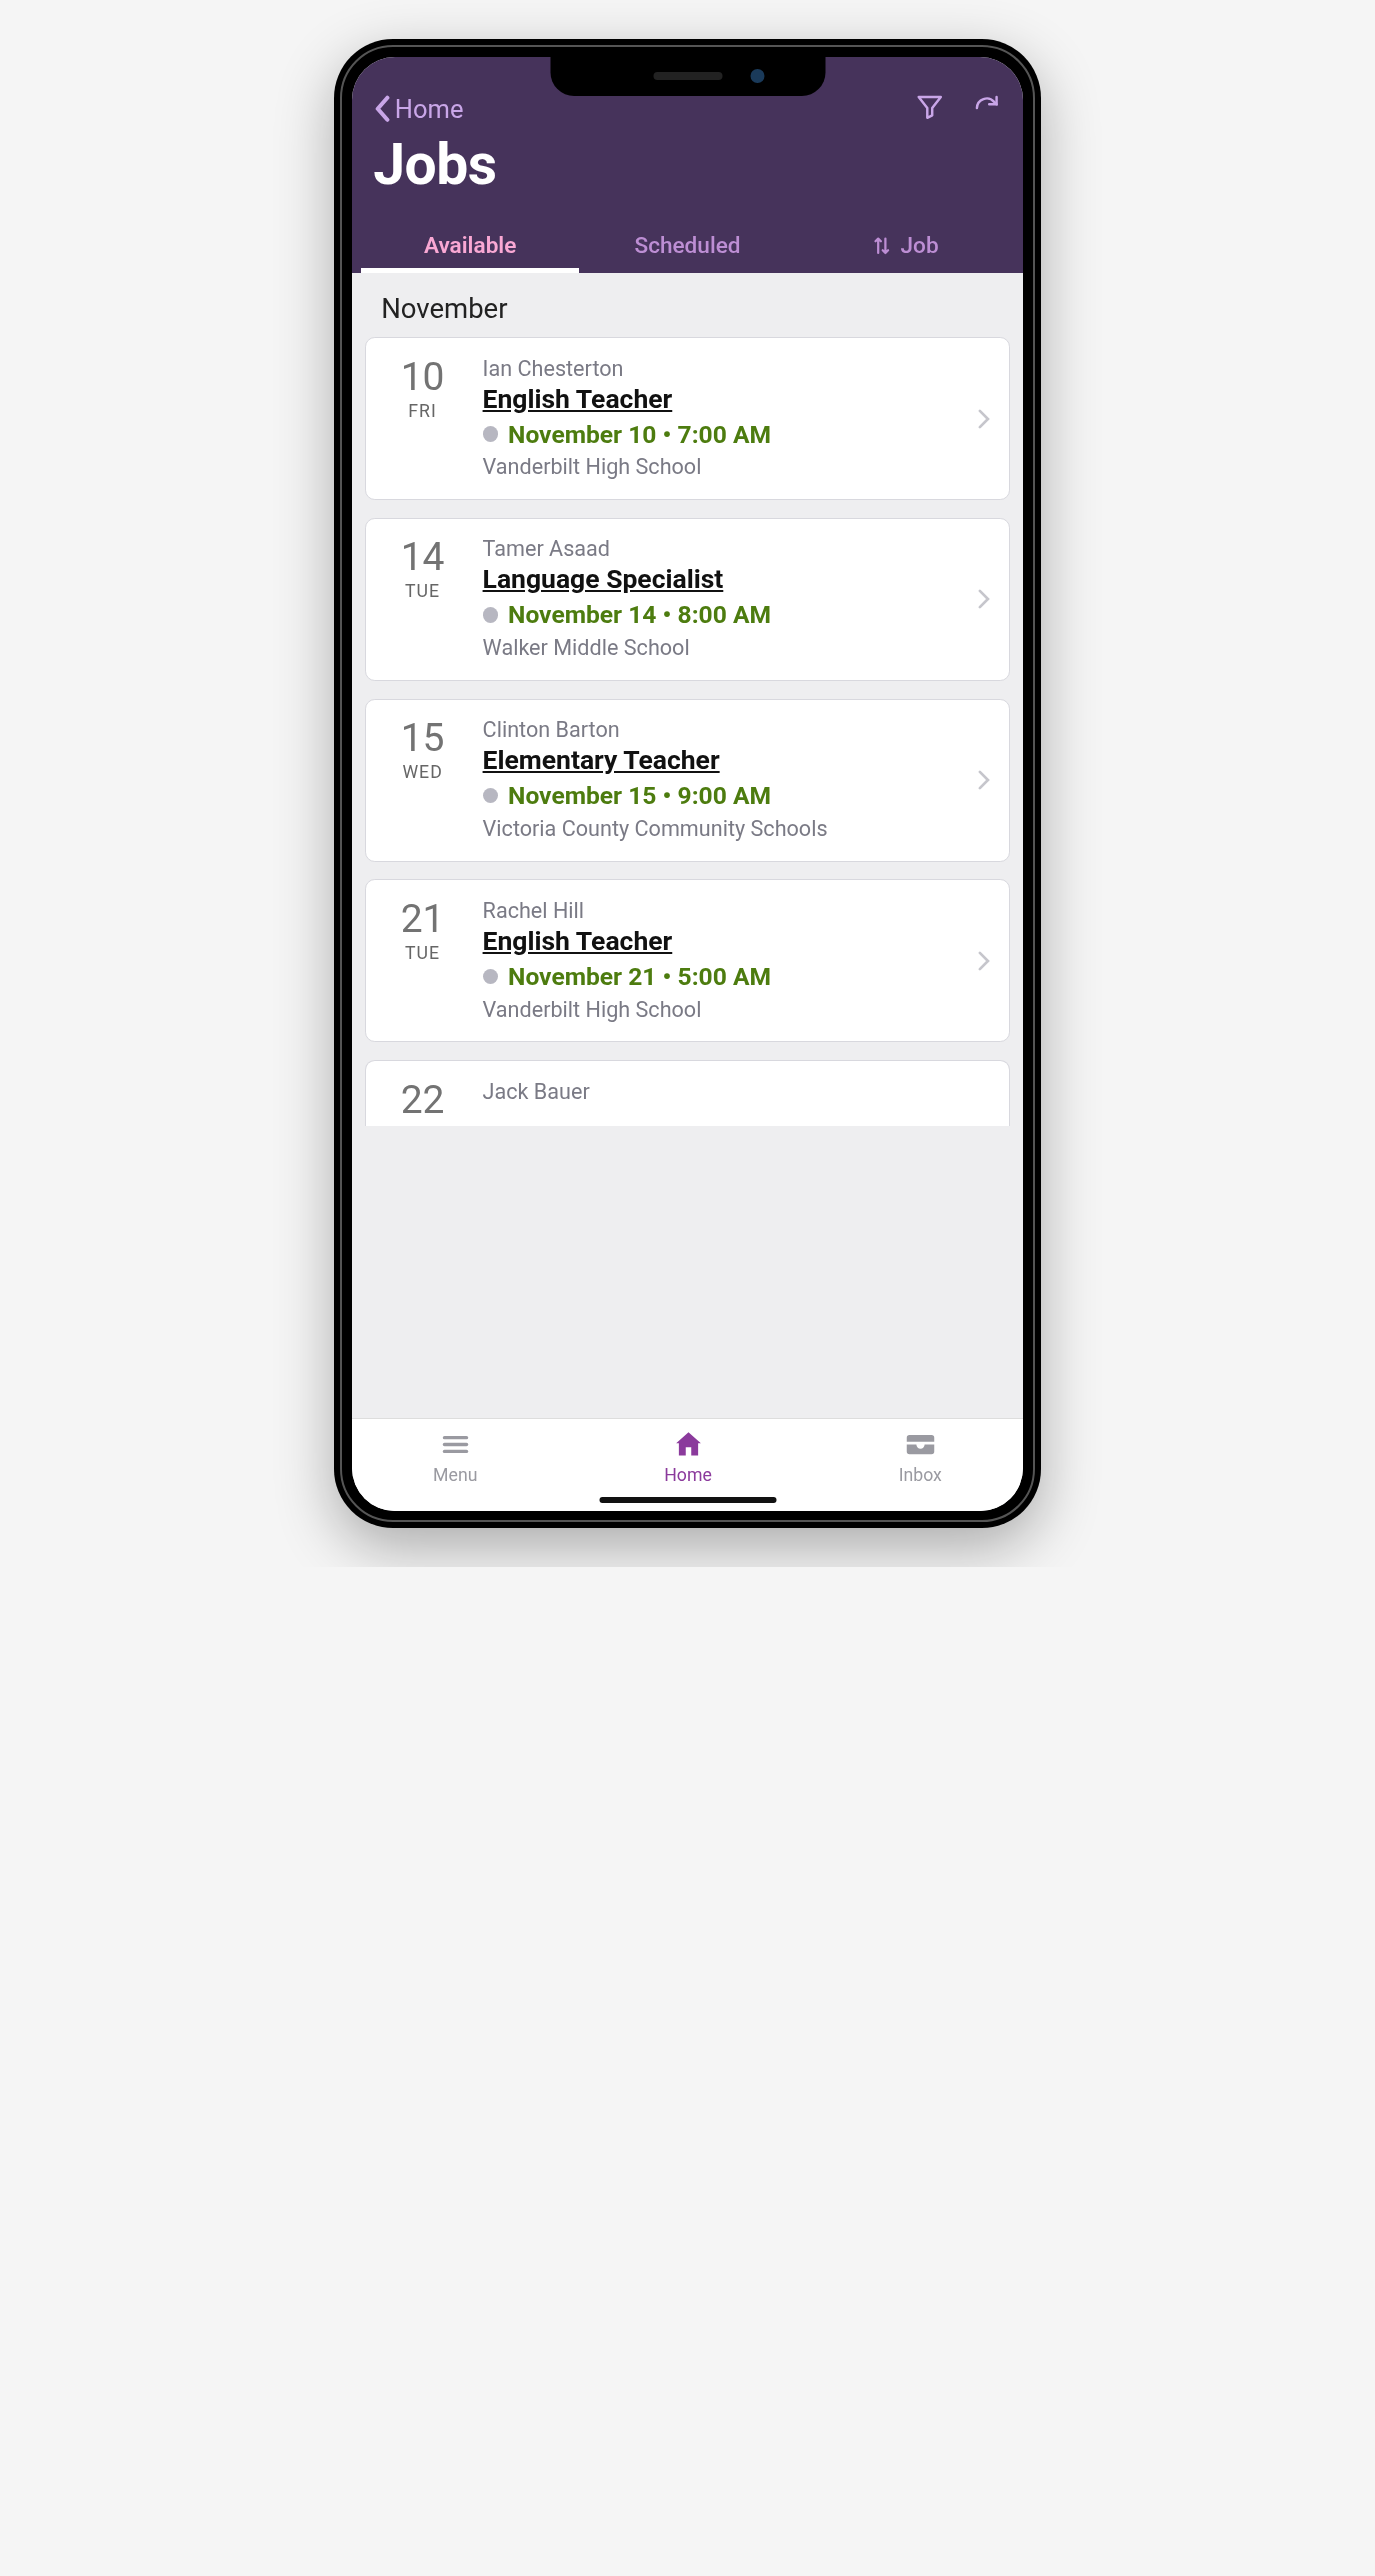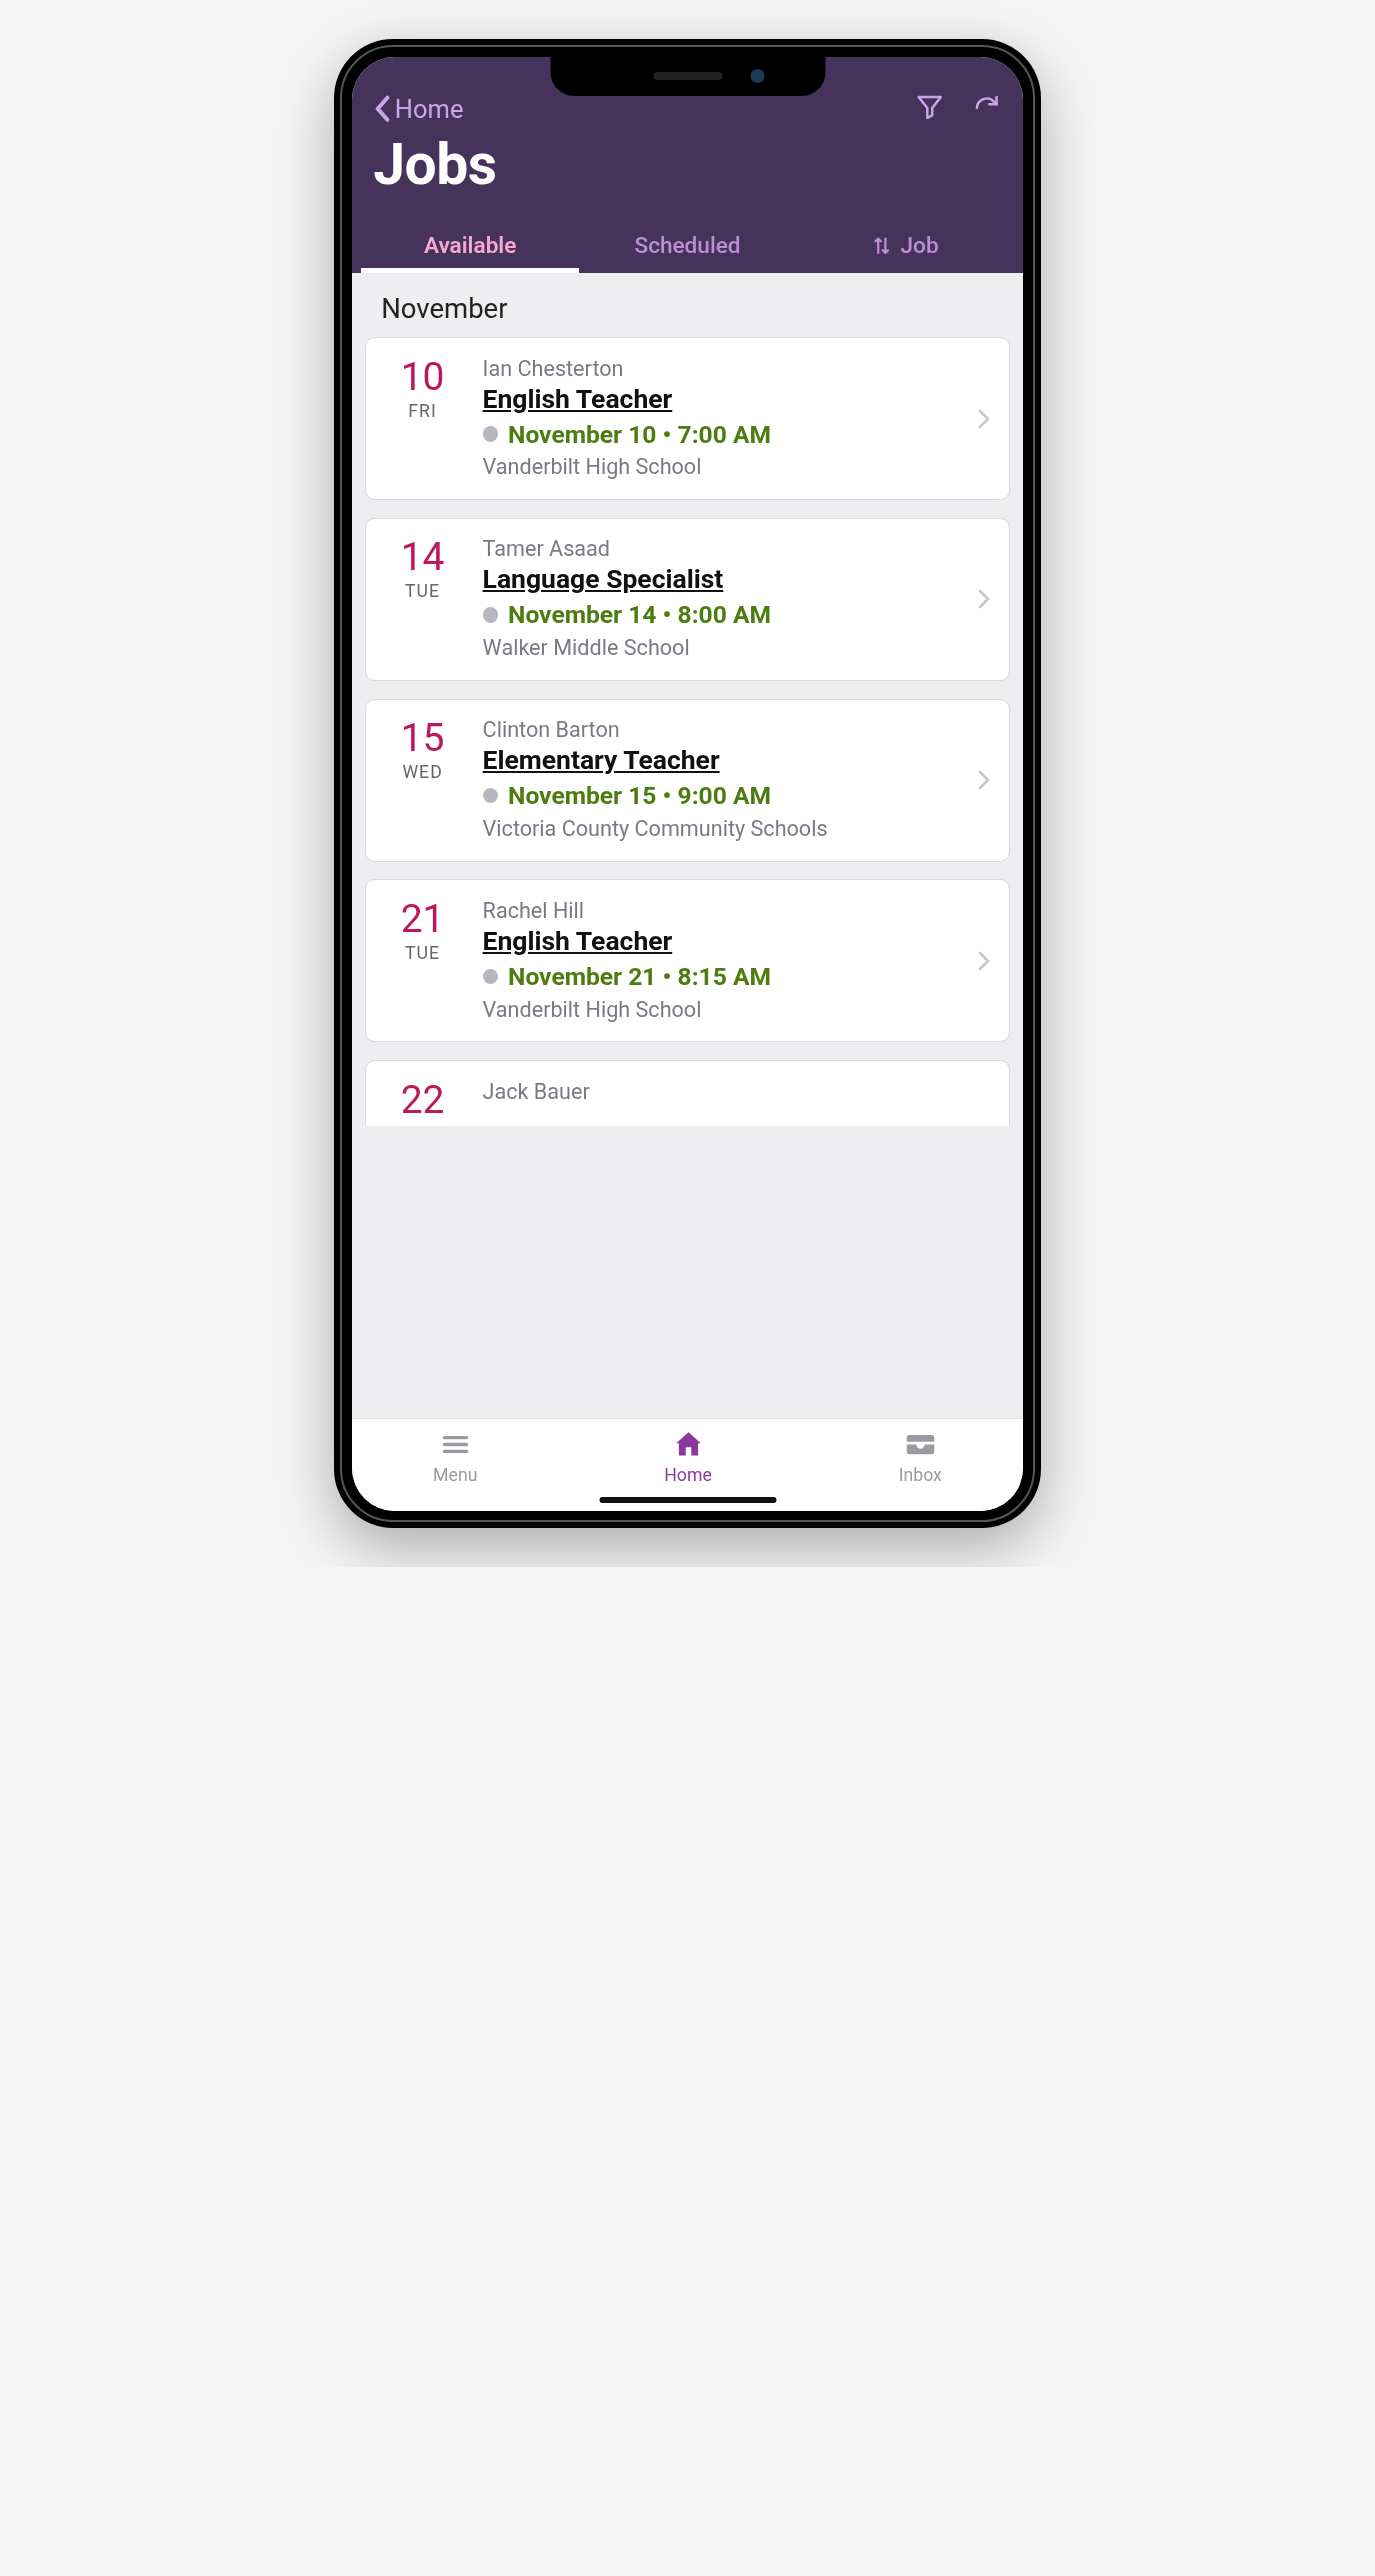--- a/index.html
+++ b/index.html
@@ -87,21 +87,21 @@
 
   
   .content { flex:1; overflow:hidden; background:#eeeef0; }
   .month-label { padding:19.6px 29.5px 11.8px; font-size:27.5px; color:#222; font-weight:400; }
   .job-card {
     background:#fff; border:1px solid #d8d8de; border-radius:9.8px;
     margin: 0 13.8px 17.7px; padding:17.7px 21.6px 19.6px;
     display:flex; align-items:flex-start; gap:25.5px; position:relative;
   }
   .job-date { text-align:center; min-width:69px; padding-top:2px;}
-  .job-date .dnum { font-size:39px; font-weight:400; color:#be185d; line-height:1; }
+  .job-date .dnum { font-size:39px; font-weight:400; color:#737373; line-height:1; }
   .job-date .dday { font-size:17.7px; color:#666; letter-spacing:1px; margin-top:3.9px; }
   .job-body { flex:1; }
   .job-body .person { font-size:21.6px; color:#7a7a85; margin-bottom:2px;}
   .job-body .role { font-size:26.5px; font-weight:700; color:#111; margin-bottom:5.9px;text-decoration:underline;}
   .job-body .when { font-size:24.6px; font-weight:700; color:#4d7c0f; display:flex; align-items:center; gap:9.8px; margin-bottom:5.9px;}
   .job-body .when .dot { width:15.7px; height:15.7px; background:#b7b7c1; border-radius:50%; display:inline-block;}
   .job-body .loc { font-size:21.6px; color:#7a7a85;}
   .job-chevron { position:absolute; right:17.7px; top:50%; transform:translateY(-50%); color:#c6c6cc;}
 
   .job-card.partial { margin-bottom:4px; border-bottom:none; border-bottom-left-radius:0; border-bottom-right-radius:0; padding-bottom:5.9px; overflow:hidden;}
@@ -239,21 +239,21 @@
       <div class="job-card">
         <div class="job-date">
           <div class="dnum">21</div>
           <div class="dday">TUE</div>
         </div>
         <div class="job-body">
           <div class="person">Rachel Hill</div>
           <div class="role">English Teacher</div>
           <div class="when">
               <span class="dot"></span>
-              <span>November 21 • 8:15 AM</span>
+              <span>November 21 • 5:00 AM</span>
             </div>
           <div class="loc">Vanderbilt High School</div>
         </div>
         <svg class="job-chevron" width="13.8" height="21.6" viewBox="0 0 10 16" fill="none" stroke="#c6c6cc" stroke-width="2" stroke-linecap="round">
             <path d="M2 2l6 6-6 6"></path>
           </svg>
       </div>
 
       <div class="job-card partial">
         <div class="job-date">

